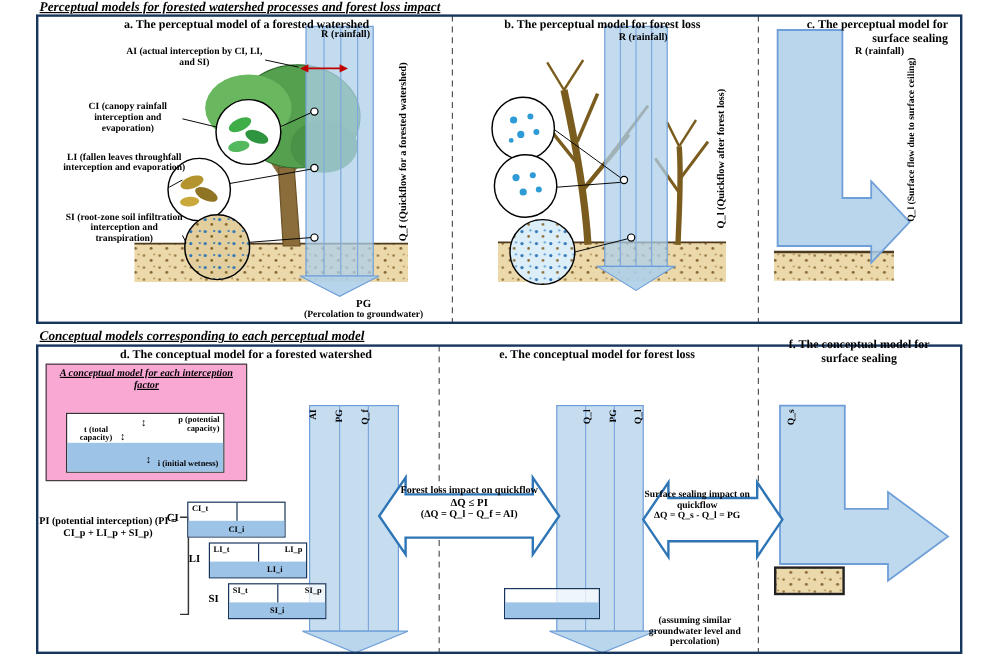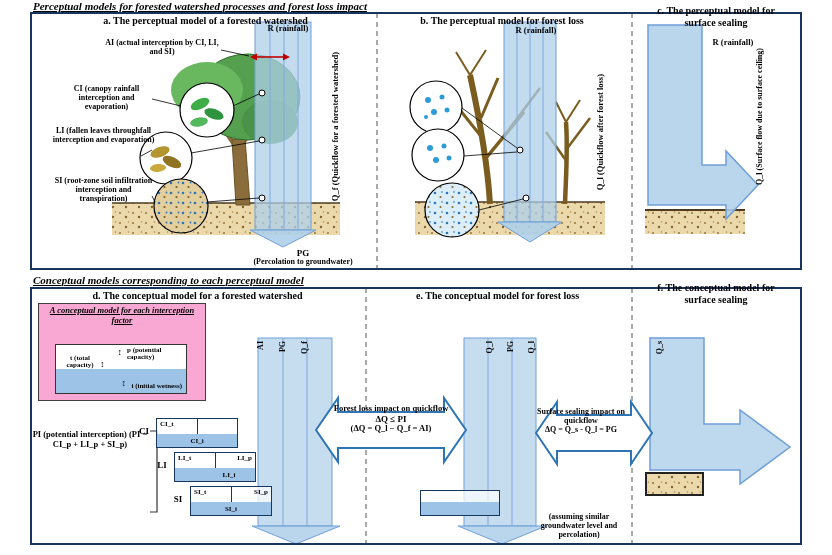--- a/index.html
+++ b/index.html
@@ -170,25 +170,25 @@
   <div class="section-title" style="left:33px; top:274px;">Conceptual models corresponding to each perceptual model</div>
 
   <div class="panel-title" style="left:88px; top:15px; width:235px;">
     <span>a.</span>
     <span>The perceptual model of a forested watershed</span>
   </div>
   <div class="panel-title" style="left:392px; top:15px; width:220px;">
     <span>b.</span>
     <span>The perceptual model for forest loss</span>
   </div>
-  <div class="panel-title" style="left:642px; top:5px; width:148px;">
+  <div class="panel-title" style="left:642px; top:15px; width:148px;text-align:right;">
     <span>c.</span>
     <span>The perceptual model for surface sealing</span>
   </div>
-  <div class="panel-title" style="left:85px; top:290px; width:225px;">
+  <div class="panel-title" style="left:85px; top:290px; width:225px;text-align:right;">
     <span>d.</span>
     <span>The conceptual model for a forested watershed</span>
   </div>
   <div class="panel-title" style="left:385px; top:290px; width:225px;">
     <span>e.</span>
     <span>The conceptual model for forest loss</span>
   </div>
   <div class="panel-title" style="left:642px; top:282px; width:148px;">
     <span>f.</span>
     <span>The conceptual model for surface sealing</span>
@@ -212,21 +212,21 @@
   <div class="vtext vsm" style="left:756px; top:48px;">Q_l (Surface flow due to surface ceiling)</div>
 
   <div class="inset" style="left:38px; top:303px; width:168px; height:98px;">
     <div class="inset-title">A conceptual model for each interception factor</div>
     <div class="inset-tank" style="left:16px; top:40px; width:132px; height:50px;">
       <div class="tank-fill" style="height:50%;"></div>
       <span class="updown" style="left:44px; top:15px;">↕</span>
       <span class="updown" style="right:64px; top:3px;">↕</span>
       <span class="updown" style="right:60px; bottom:5px;">↕</span>
       <div class="tlbl" style="left:4px; top:10px; width:40px; white-space:normal; text-align:center;">t (total capacity)</div>
-      <div class="tlbl" style="right:3px; top:2px; width:56px; white-space:normal; text-align:left;">p (potential capacity)</div>
+      <div class="tlbl" style="right:3px; top:2px; width:56px; white-space:normal; text-align:right;">p (potential capacity)</div>
       <div class="tlbl" style="right:4px; bottom:3px; width:52px; white-space:normal; text-align:right;">i (initial wetness)</div>
     </div>
   </div>
 
   <div class="lbl fs85" style="left:32px; top:430px; width:116px;">PI (potential interception) (PI = CI_p + LI_p + SI_p)</div>
 
   <div class="lbl fs9" style="left:134px; top:426px; width:20px;">CI</div>
   <div class="tank" style="left:156px; top:418px; width:82px; height:30px;">
     <div class="tank-fill" style="height:45%;"></div>
     <div class="tank-div"></div>

